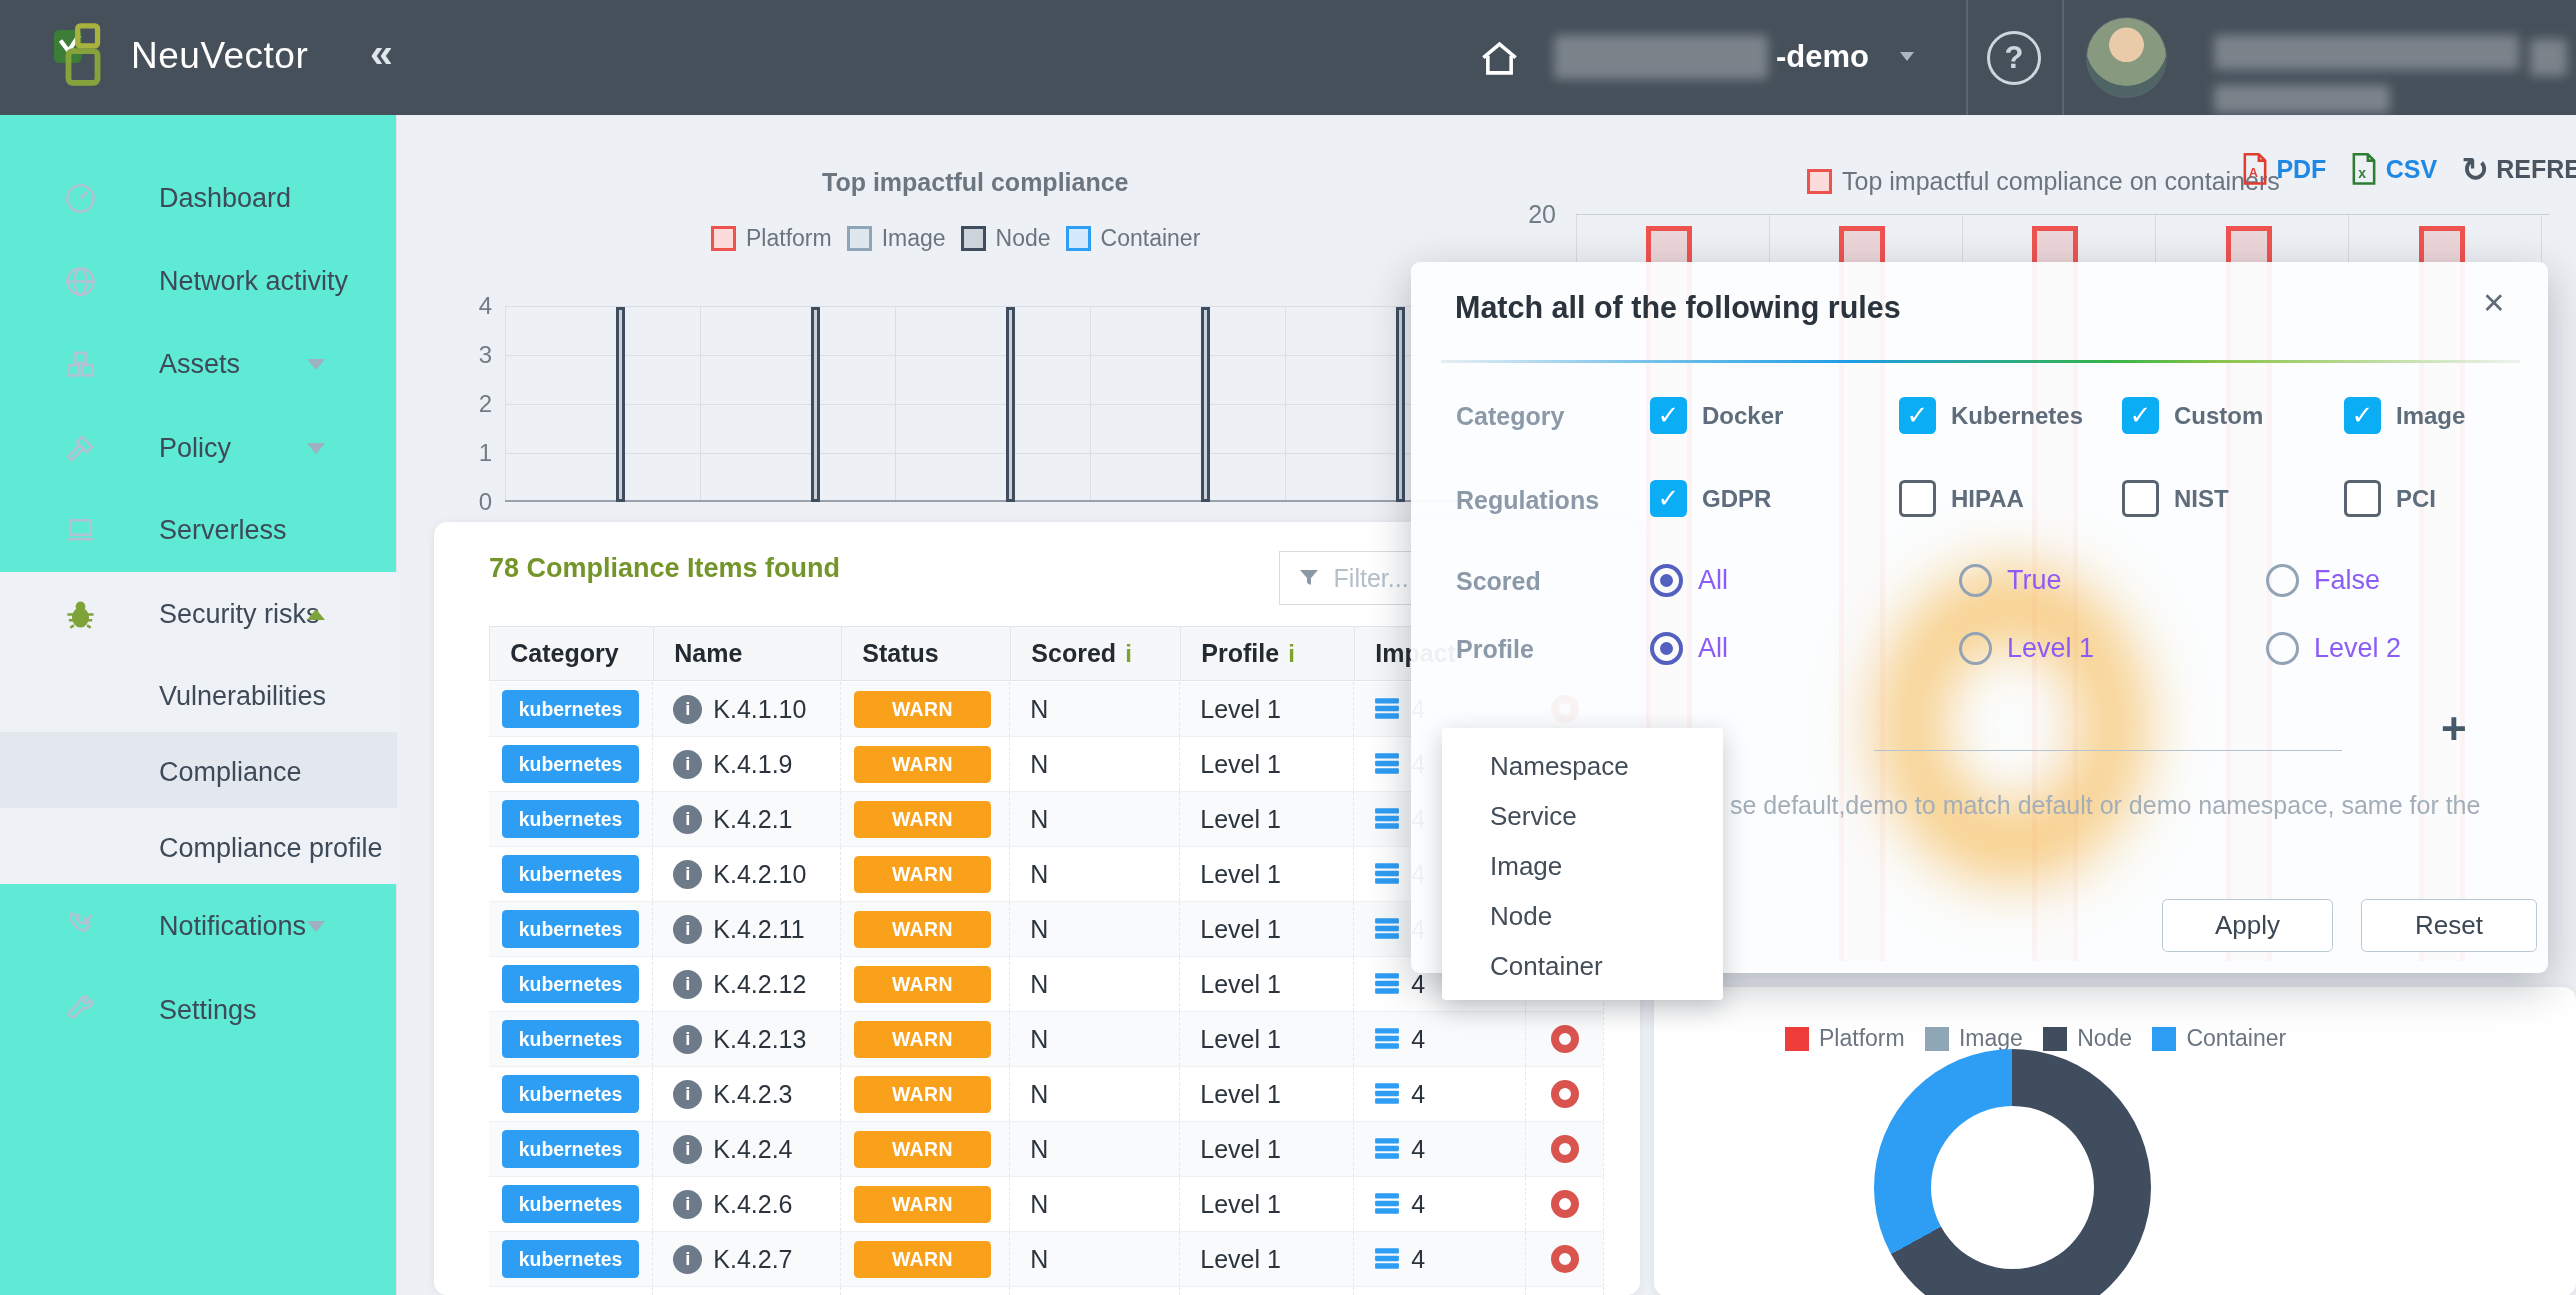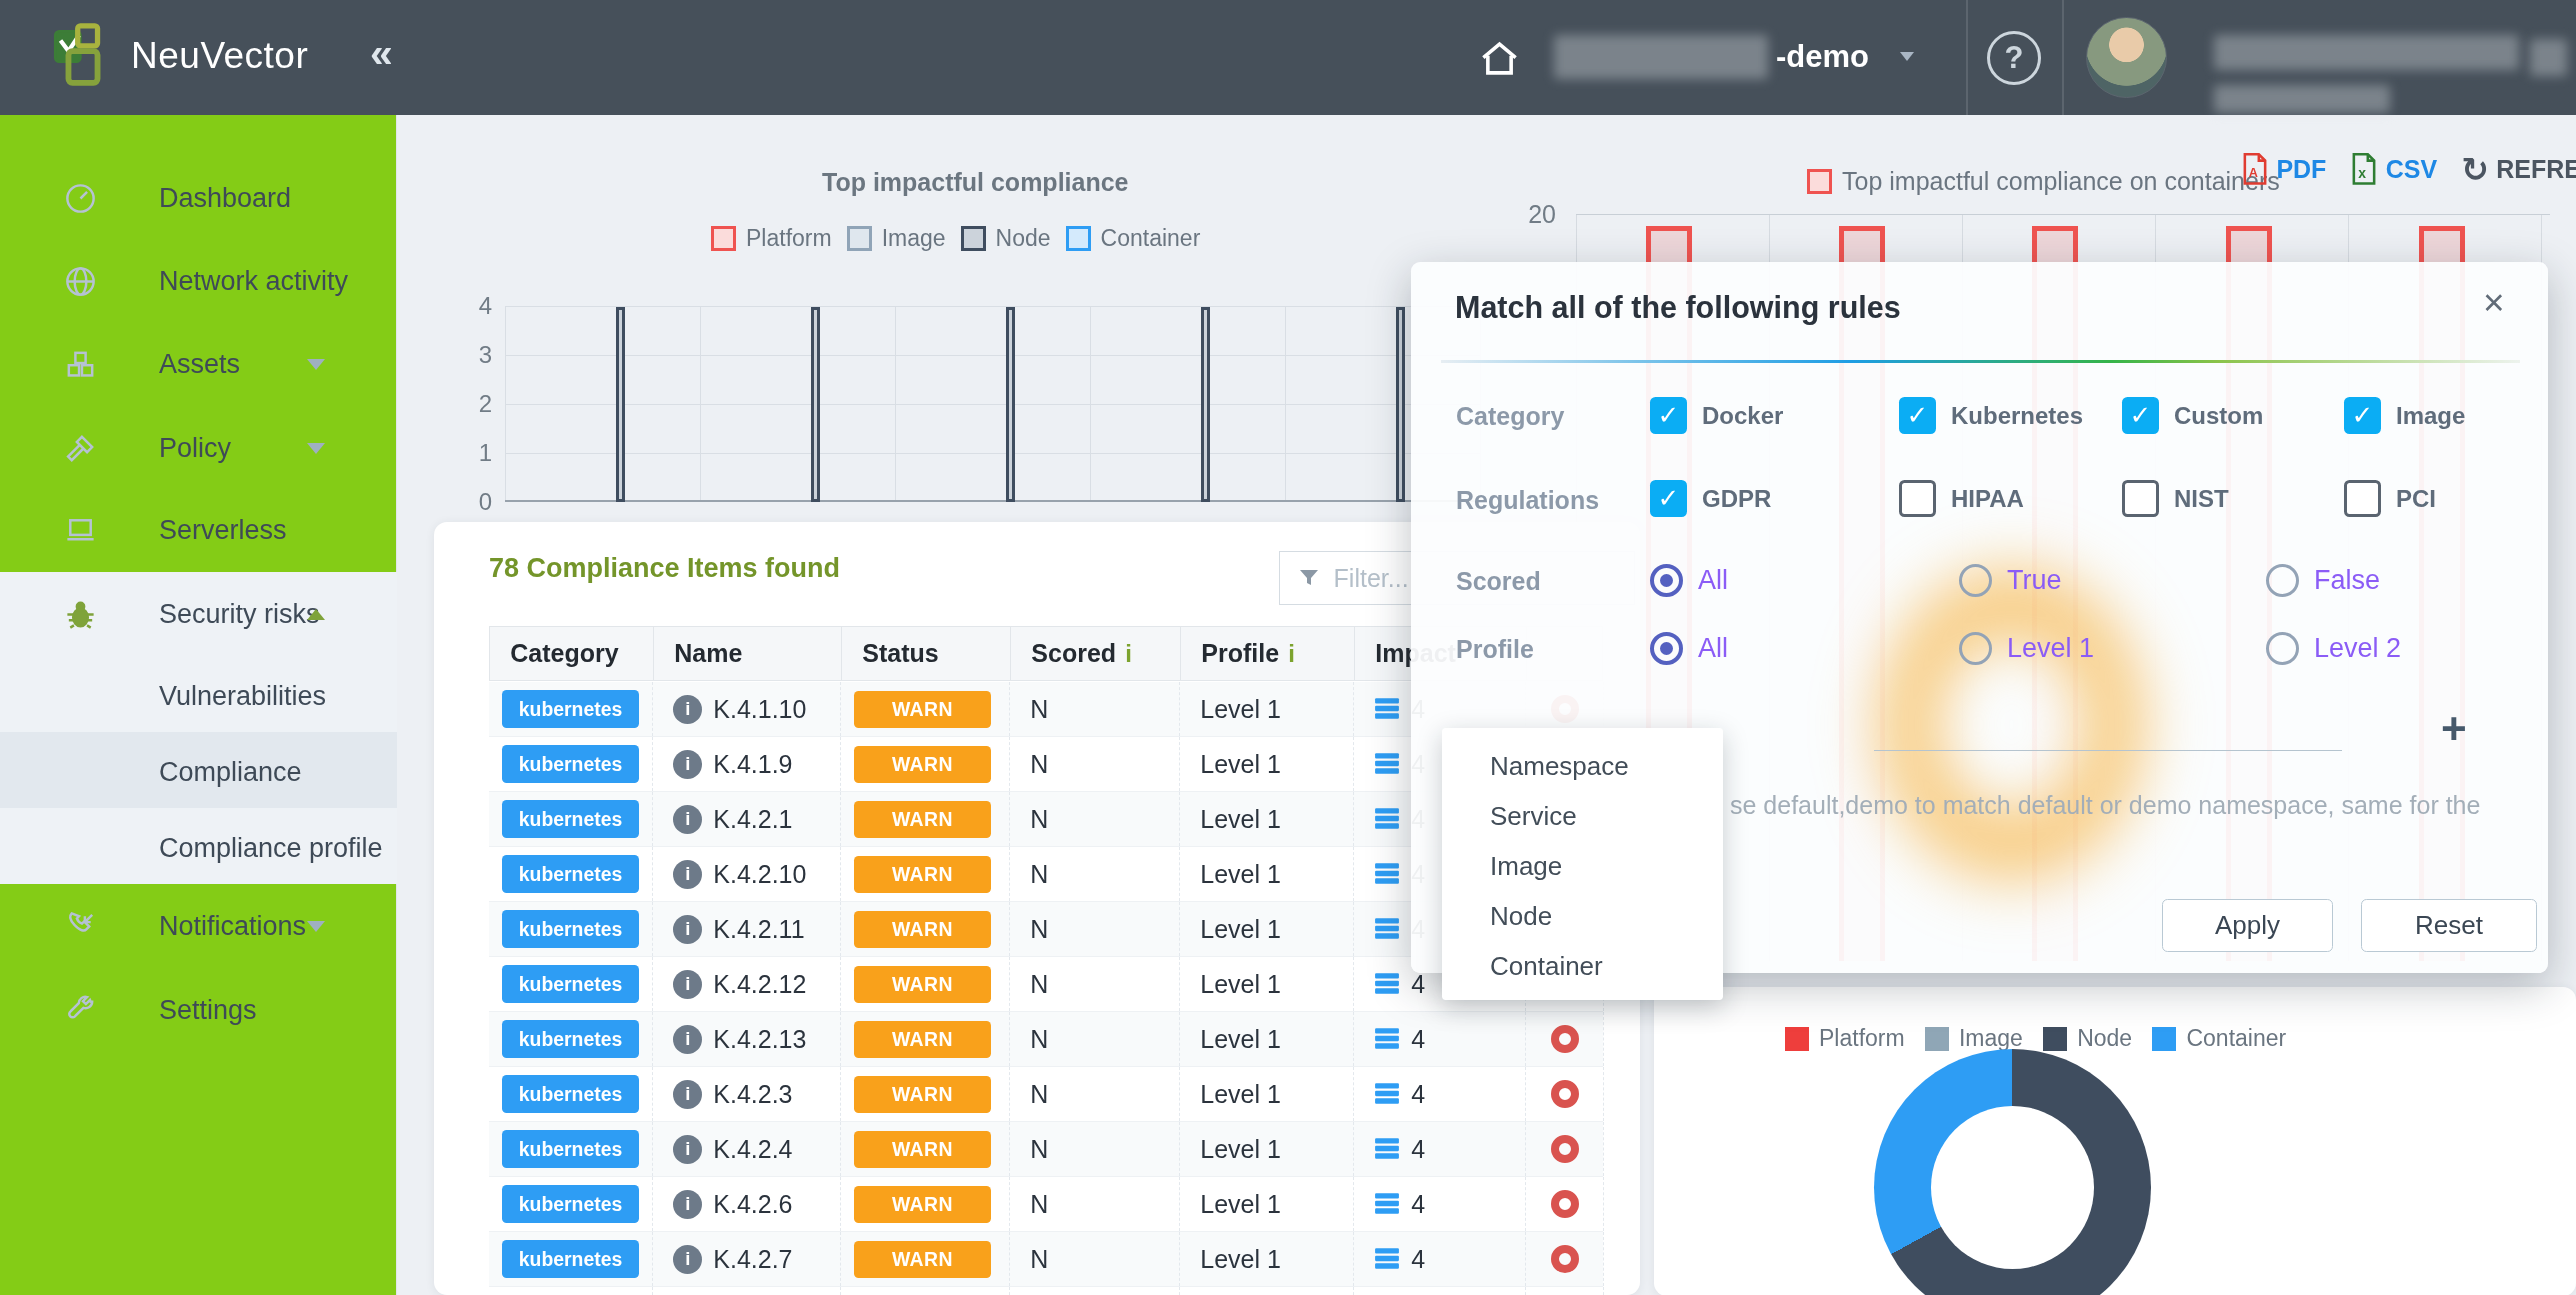--- a/index.html
+++ b/index.html
@@ -16,21 +16,21 @@
   .cluster-label { color:#fff; font-size:31px; font-weight:700; }
   .tri { width:0; height:0; border-left:9.2px solid transparent; border-right:9.2px solid transparent; border-top:11px solid #9fb0bd; display:inline-block; }
   .tri.small { border-left-width:7.4px; border-right-width:7.4px; border-top-width:9.2px; border-top-color:#a9b6c4; }
   .tri.up { border-top:none; border-bottom:11px solid #7fa33a; }
   .help-circle { width:54px; height:54px; border-radius:50%; border:3.7px solid #cdd6dd; color:#cdd6dd;
                  font-size:31px; font-weight:700; display:flex; align-items:center; justify-content:center; }
   .avatar { width:81px; height:81px; border-radius:50%; overflow:hidden;
             background:radial-gradient(circle at 50% 34%, #e9cba9 0 26%, #87997f 27% 62%, #4e6465 63% 100%); border:1.8px solid #5c666f; }
 
   
-  #sidebar { position:absolute; top:115px; left:0; width:397px; height:1180px; background:#84cc16; border-right:0.9px solid #e1e5ea; z-index:5; }
+  #sidebar { position:absolute; top:115px; left:0; width:397px; height:1180px; background:#5eead4; border-right:0.9px solid #e1e5ea; z-index:5; }
   .nav-item { position:absolute; left:0; width:397px; height:81px; display:flex; align-items:center; cursor:pointer; }
   .nav-item .lbl { position:absolute; left:159px; font-size:27px; color:#3e4a57; }
   .nav-item svg { position:absolute; left:63px; width:35px; height:35px; stroke:#b5c2d3; fill:none; stroke-width:1.7; }
   .nav-item .caret { position:absolute; left:307px; }
   .sub-block { position:absolute; left:0; width:397px; background:#eef2f6; }
   .sel-row { position:absolute; left:0; width:397px; background:#e2e8ee; }
 
   
   .chart-title { font-size:25px; font-weight:700; color:#6b7680; }
   .legend-row { display:flex; align-items:center; gap:15px; }

